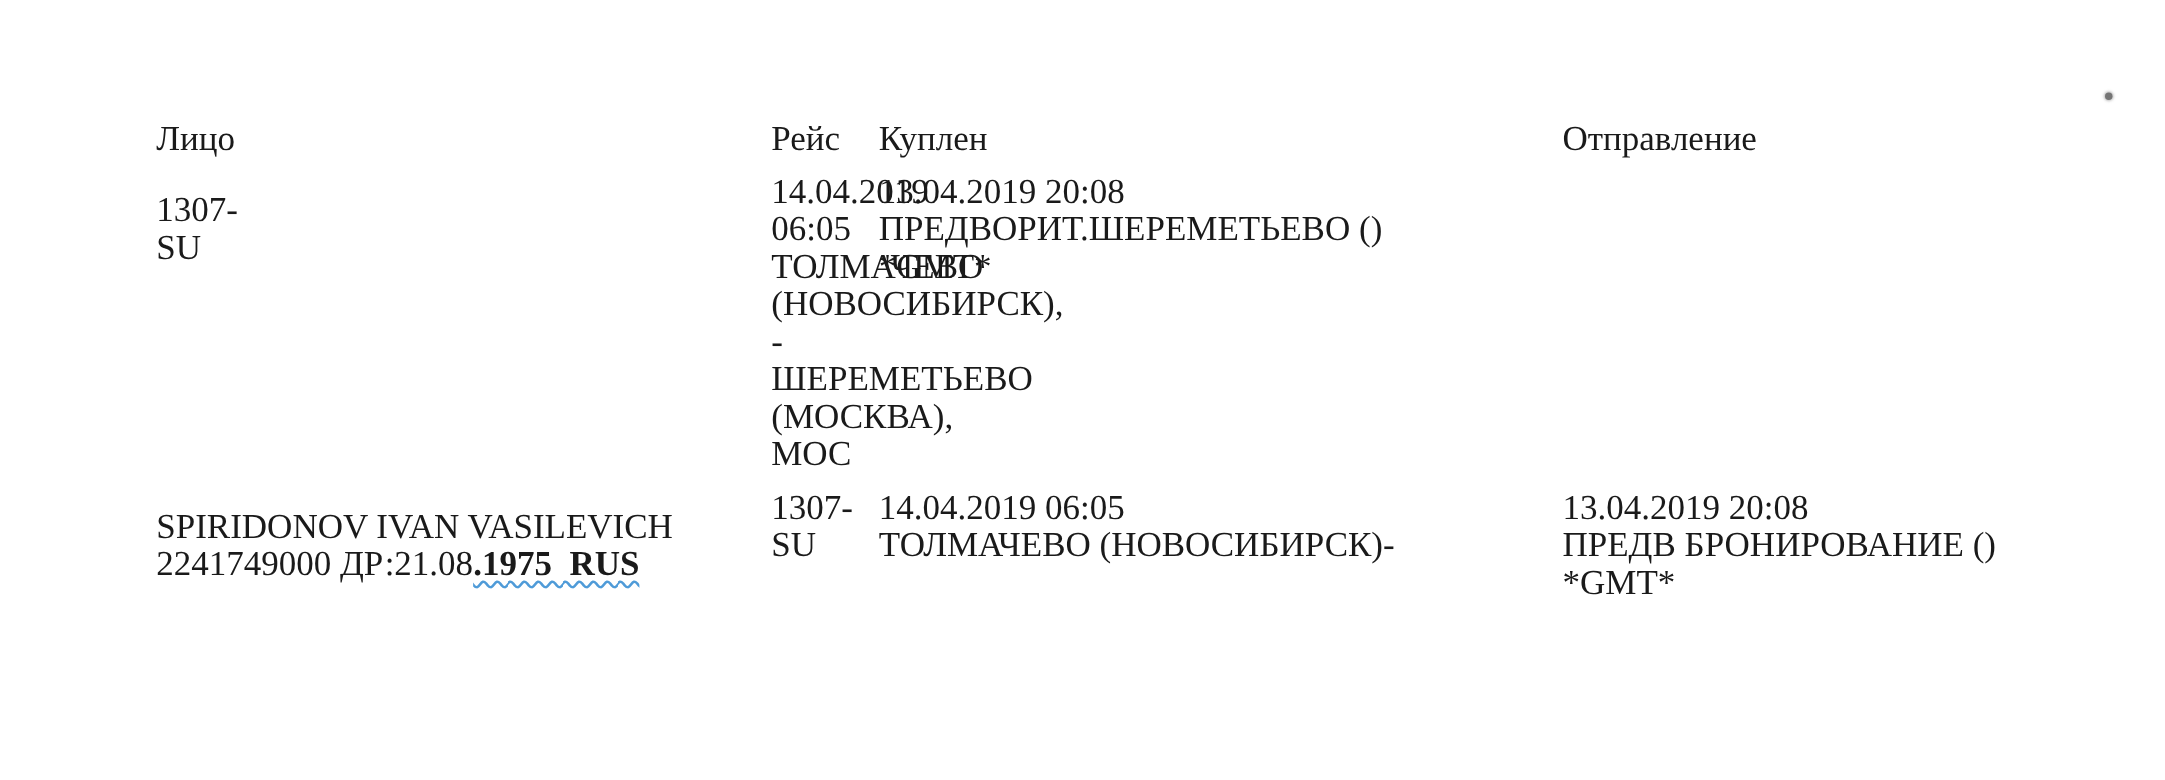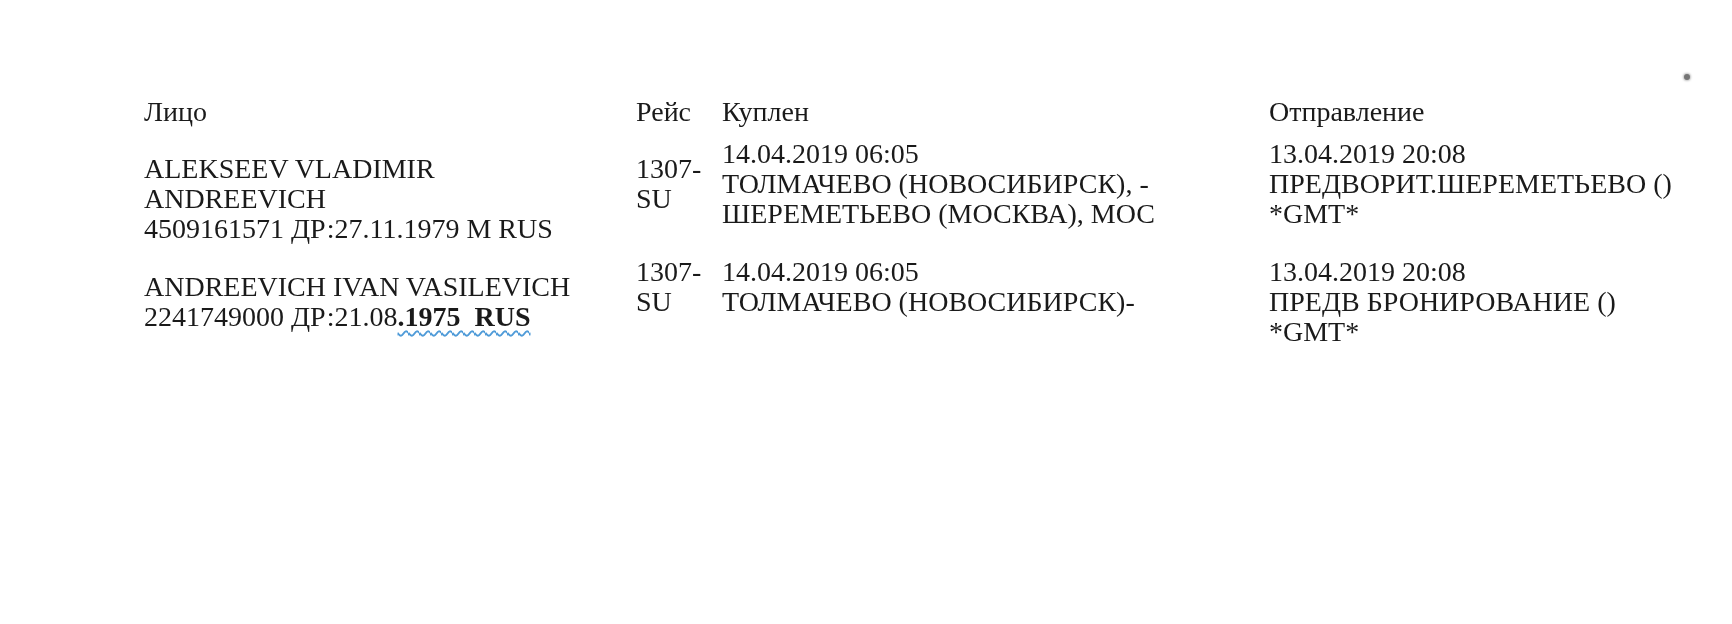--- a/index.html
+++ b/index.html
@@ -29,21 +29,21 @@
   }
   .trow {
     display: grid;
     grid-template-columns: 492px 86px 547px auto;
   }
   .thead { margin-bottom: 12px; }
   .trow.r1 { margin-bottom: 13px; min-height: 90px; }
   .trow.r2 { min-height: 90px; }
   .cell { vertical-align: top; }
   .cell.pad-15 { padding-top: 15px; }
-  .line { display: block; white-space: pre-wrap; margin-left: 19px; }
+  .line { display: block; white-space: pre-wrap; }
   .flagged {
     text-decoration-line: underline;
     text-decoration-style: wavy;
     text-decoration-color: var(--squiggle);
     text-decoration-thickness: 1.5px;
     text-underline-offset: 4px;
     white-space: pre-wrap;
     font-weight: bold;
   }
   .stray-dot {
@@ -74,42 +74,38 @@
       <div class="cell">
         <span class="line">Куплен</span>
       </div>
       <div class="cell">
         <span class="line">Отправление</span>
       </div>
     </div>
 
     <div class="trow r1">
       <div class="cell pad-15">
-        <span class="line">ALEKSEEV VLADIMIR ANDREEVICH</span>
-        <span class="line">4509161571 ДР:27.11.1979 M RUS</span>
-      </div>
-      <div class="cell pad-15">
         <span class="line">1307-</span>
         <span class="line">SU</span>
       </div>
       <div class="cell">
         <span class="line">14.04.2019 06:05</span>
         <span class="line">ТОЛМАЧЕВО (НОВОСИБИРСК), -</span>
         <span class="line">ШЕРЕМЕТЬЕВО (МОСКВА), МОС</span>
       </div>
       <div class="cell">
         <span class="line">13.04.2019 20:08</span>
         <span class="line">ПРЕДВОРИТ.ШЕРЕМЕТЬЕВО ()</span>
         <span class="line">*GMT*</span>
       </div>
     </div>
 
     <div class="trow r2">
       <div class="cell pad-15">
-        <span class="line">ANDREEVICH IVAN VASILEVICH</span>
+        <span class="line">SPIRIDONOV IVAN VASILEVICH</span>
         <span class="line"><span>2241749000 ДР:21.08</span><span class="flagged">.1975  RUS</span></span>
       </div>
       <div class="cell">
         <span class="line">1307-</span>
         <span class="line">SU</span>
       </div>
       <div class="cell">
         <span class="line">14.04.2019 06:05</span>
         <span class="line">ТОЛМАЧЕВО (НОВОСИБИРСК)-</span>
       </div>

